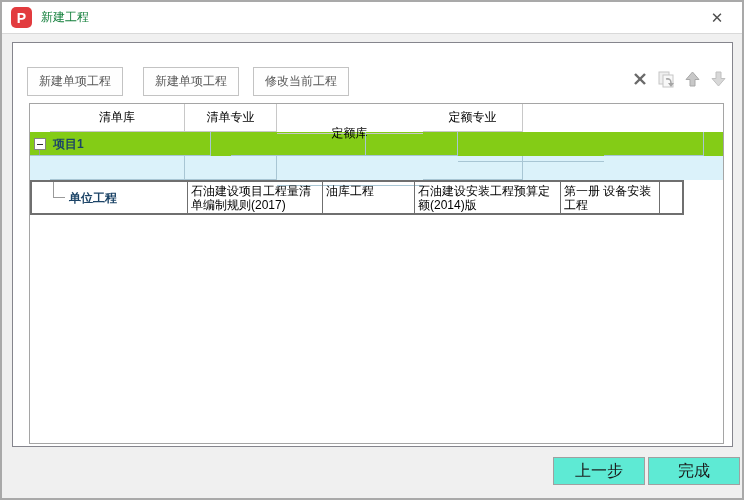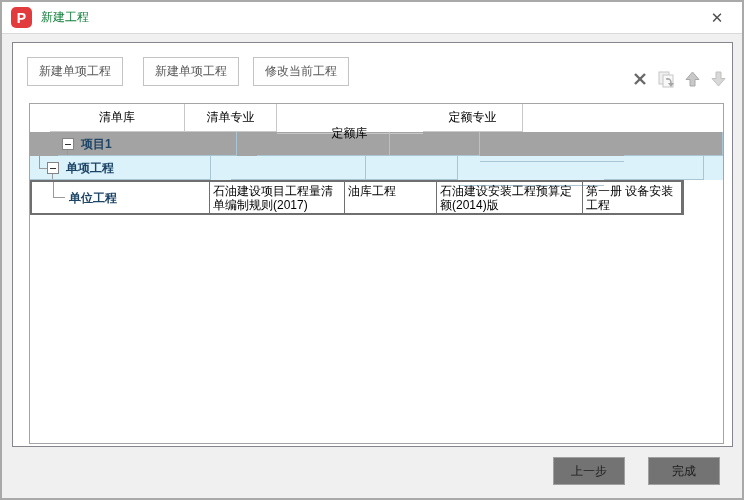--- a/index.html
+++ b/index.html
@@ -30,21 +30,21 @@
     position:absolute; right:12px; top:4px; width:26px; height:24px;
     display:flex; align-items:center; justify-content:center;
     color:#4f4f4f; font-size:15px; font-weight:bold; cursor:pointer;
   }
   
   .panel{
     position:absolute; left:10px; top:40px; width:721px; height:405px;
     background:#ffffff; border:1px solid #85858d;
   }
   .tb-btn{
-    position:absolute; top:14px; height:29px; width:96px;
+    position:absolute; top:24px; height:29px; width:96px;
     background:#fefefe; border:1px solid #c3c3c3;
     color:#595959; font-size:12px;
     display:flex; align-items:center; justify-content:center;
   }
   .tb-btn1{ left:14px; } .tb-btn2{ left:130px; } .tb-btn3{ left:240px; }
   .icon-group{
     position:absolute; top:25px; right:4px; height:22px;
     display:flex; align-items:center; gap:6px;
   }
   .icon-group .ic{ display:flex; align-items:center; justify-content:center; width:20px; height:20px; }
@@ -59,21 +59,21 @@
     display:flex; align-items:center; justify-content:center;
     background:#fff; font-size:12px; color:#000;
   }
   .hdr-name{
     background:#fbe6e6; font-weight:bold;
     border-bottom:2px solid #a0171b;
   }
   .hdr-fill{ border-right:none; border-bottom:none; flex:1; }
   .c1{ width:181px; } .c2{ width:135px;margin-left:20px; } .c3{ width:92px; } .c4{ width:146px;margin-top:29px; } .c5{ width:100px; }
   .data-row{ display:flex; height:24px; }
-  .row-l0{ background:#a3a3a3;padding-left:28px; }
+  .row-l0{ background:#84cc16; }
   .row-l1{ background:#dbf2fa; }
   .d-cell{
     border-right:1px solid #a8c6d4; border-bottom:1px solid #a8c6d4;
     position:relative; overflow:hidden;
   }
   .tree-label{
     position:absolute; top:50%; transform:translateY(-50%);
     font-weight:bold; color:#1c4467; font-size:12px; white-space:nowrap;
   }
   .expand-box{
@@ -86,26 +86,26 @@
   
   .sel-row{
     display:flex; width:654px; height:35px;
     border:2px solid #6f6f6f; background:#fff;
   }
   .sel-cell{
     border-right:1px solid #6f6f6f; position:relative; overflow:hidden;
     font-size:12px; color:#000; padding:2px 3px; line-height:14px;
   }
   .sel-cell:last-child{ border-right:1px solid #6f6f6f; }
-  .s1{ width:178px; } .s2{ width:135px; } .s3{ width:92px; } .s4{ width:146px; } .s5{ width:99px; }
+  .s1{ width:156px; } .s2{ width:135px; } .s3{ width:92px; } .s4{ width:146px; } .s5{ width:99px; }
   
   .ft-btn{
-    position:absolute; top:455px; width:72px; height:28px;
-    background:#737373; border:1px solid #a0a0a0;
-    color:#1a1a1a; font-size:12px;
+    position:absolute; top:455px; width:92px; height:28px;
+    background:#5eead4; border:1px solid #a0a0a0;
+    color:#1a1a1a; font-size:16px;
     display:flex; align-items:center; justify-content:center; cursor:pointer;
   }
   .ft-back{ left:551px; } .ft-finish{ left:646px; }
 </style>
 </head>
 <body>
 
 <div class="dialog">
 
   <div class="titlebar">
@@ -165,29 +165,20 @@
           <span class="tline" style="left:9px; top:18px; width:1px; height:6px;"></span>
           <span class="tree-label" style="left:23px;">项目1</span>
         </div>
         <div class="d-cell c2"></div>
         <div class="d-cell c3"></div>
         <div class="d-cell c4"></div>
         <div class="d-cell c5"></div>
       </div>
 
       <div class="data-row row-l1">
-        <div class="d-cell c1">
-          <span class="tline" style="left:9px; top:0; width:1px; height:12px;"></span>
-          <span class="tline" style="left:9px; top:12px; width:8px; height:1px;"></span>
-          <span class="expand-box" style="left:17px;">
-              <span class="minus"></span>
-            </span>
-          <span class="tline" style="left:22px; top:18px; width:1px; height:6px;"></span>
-          <span class="tree-label" style="left:36px;">单项工程</span>
-        </div>
         <div class="d-cell c2"></div>
         <div class="d-cell c3"></div>
         <div class="d-cell c4"></div>
         <div class="d-cell c5"></div>
       </div>
 
       <div class="sel-row">
         <div class="sel-cell s1">
           <span class="tline" style="left:21px; top:0; width:1px; height:15px;"></span>
           <span class="tline" style="left:21px; top:15px; width:12px; height:1px;"></span>

